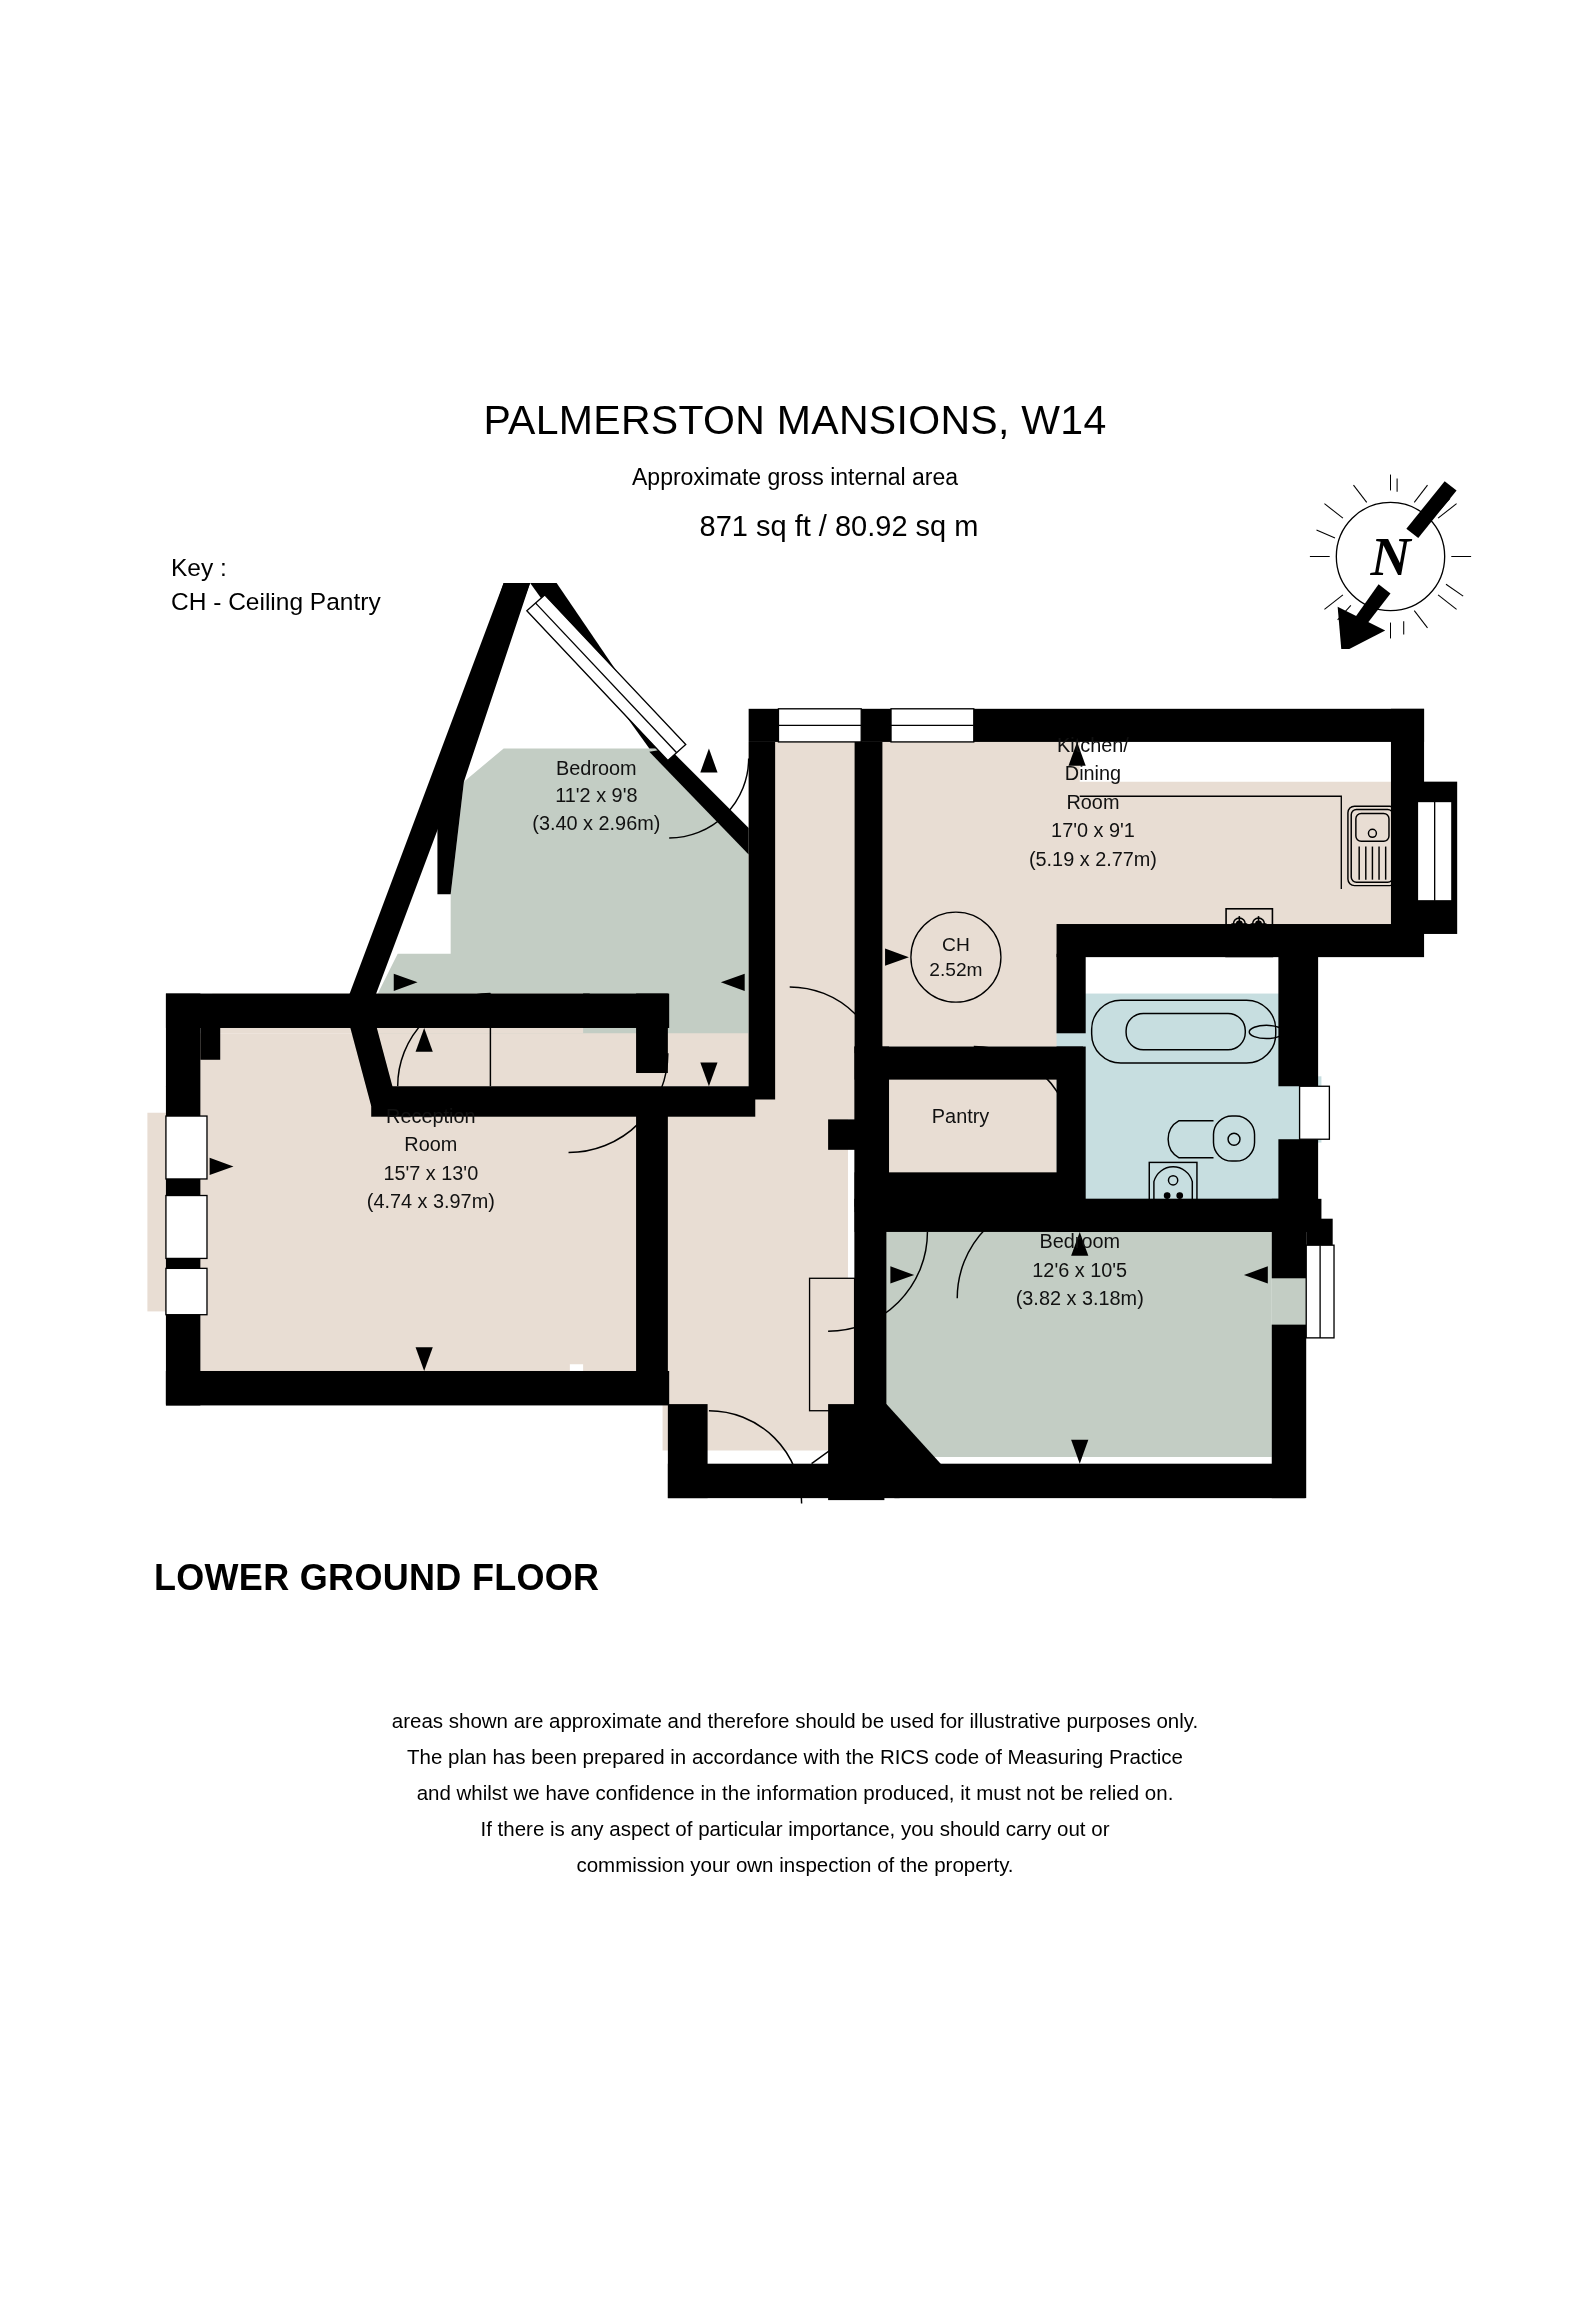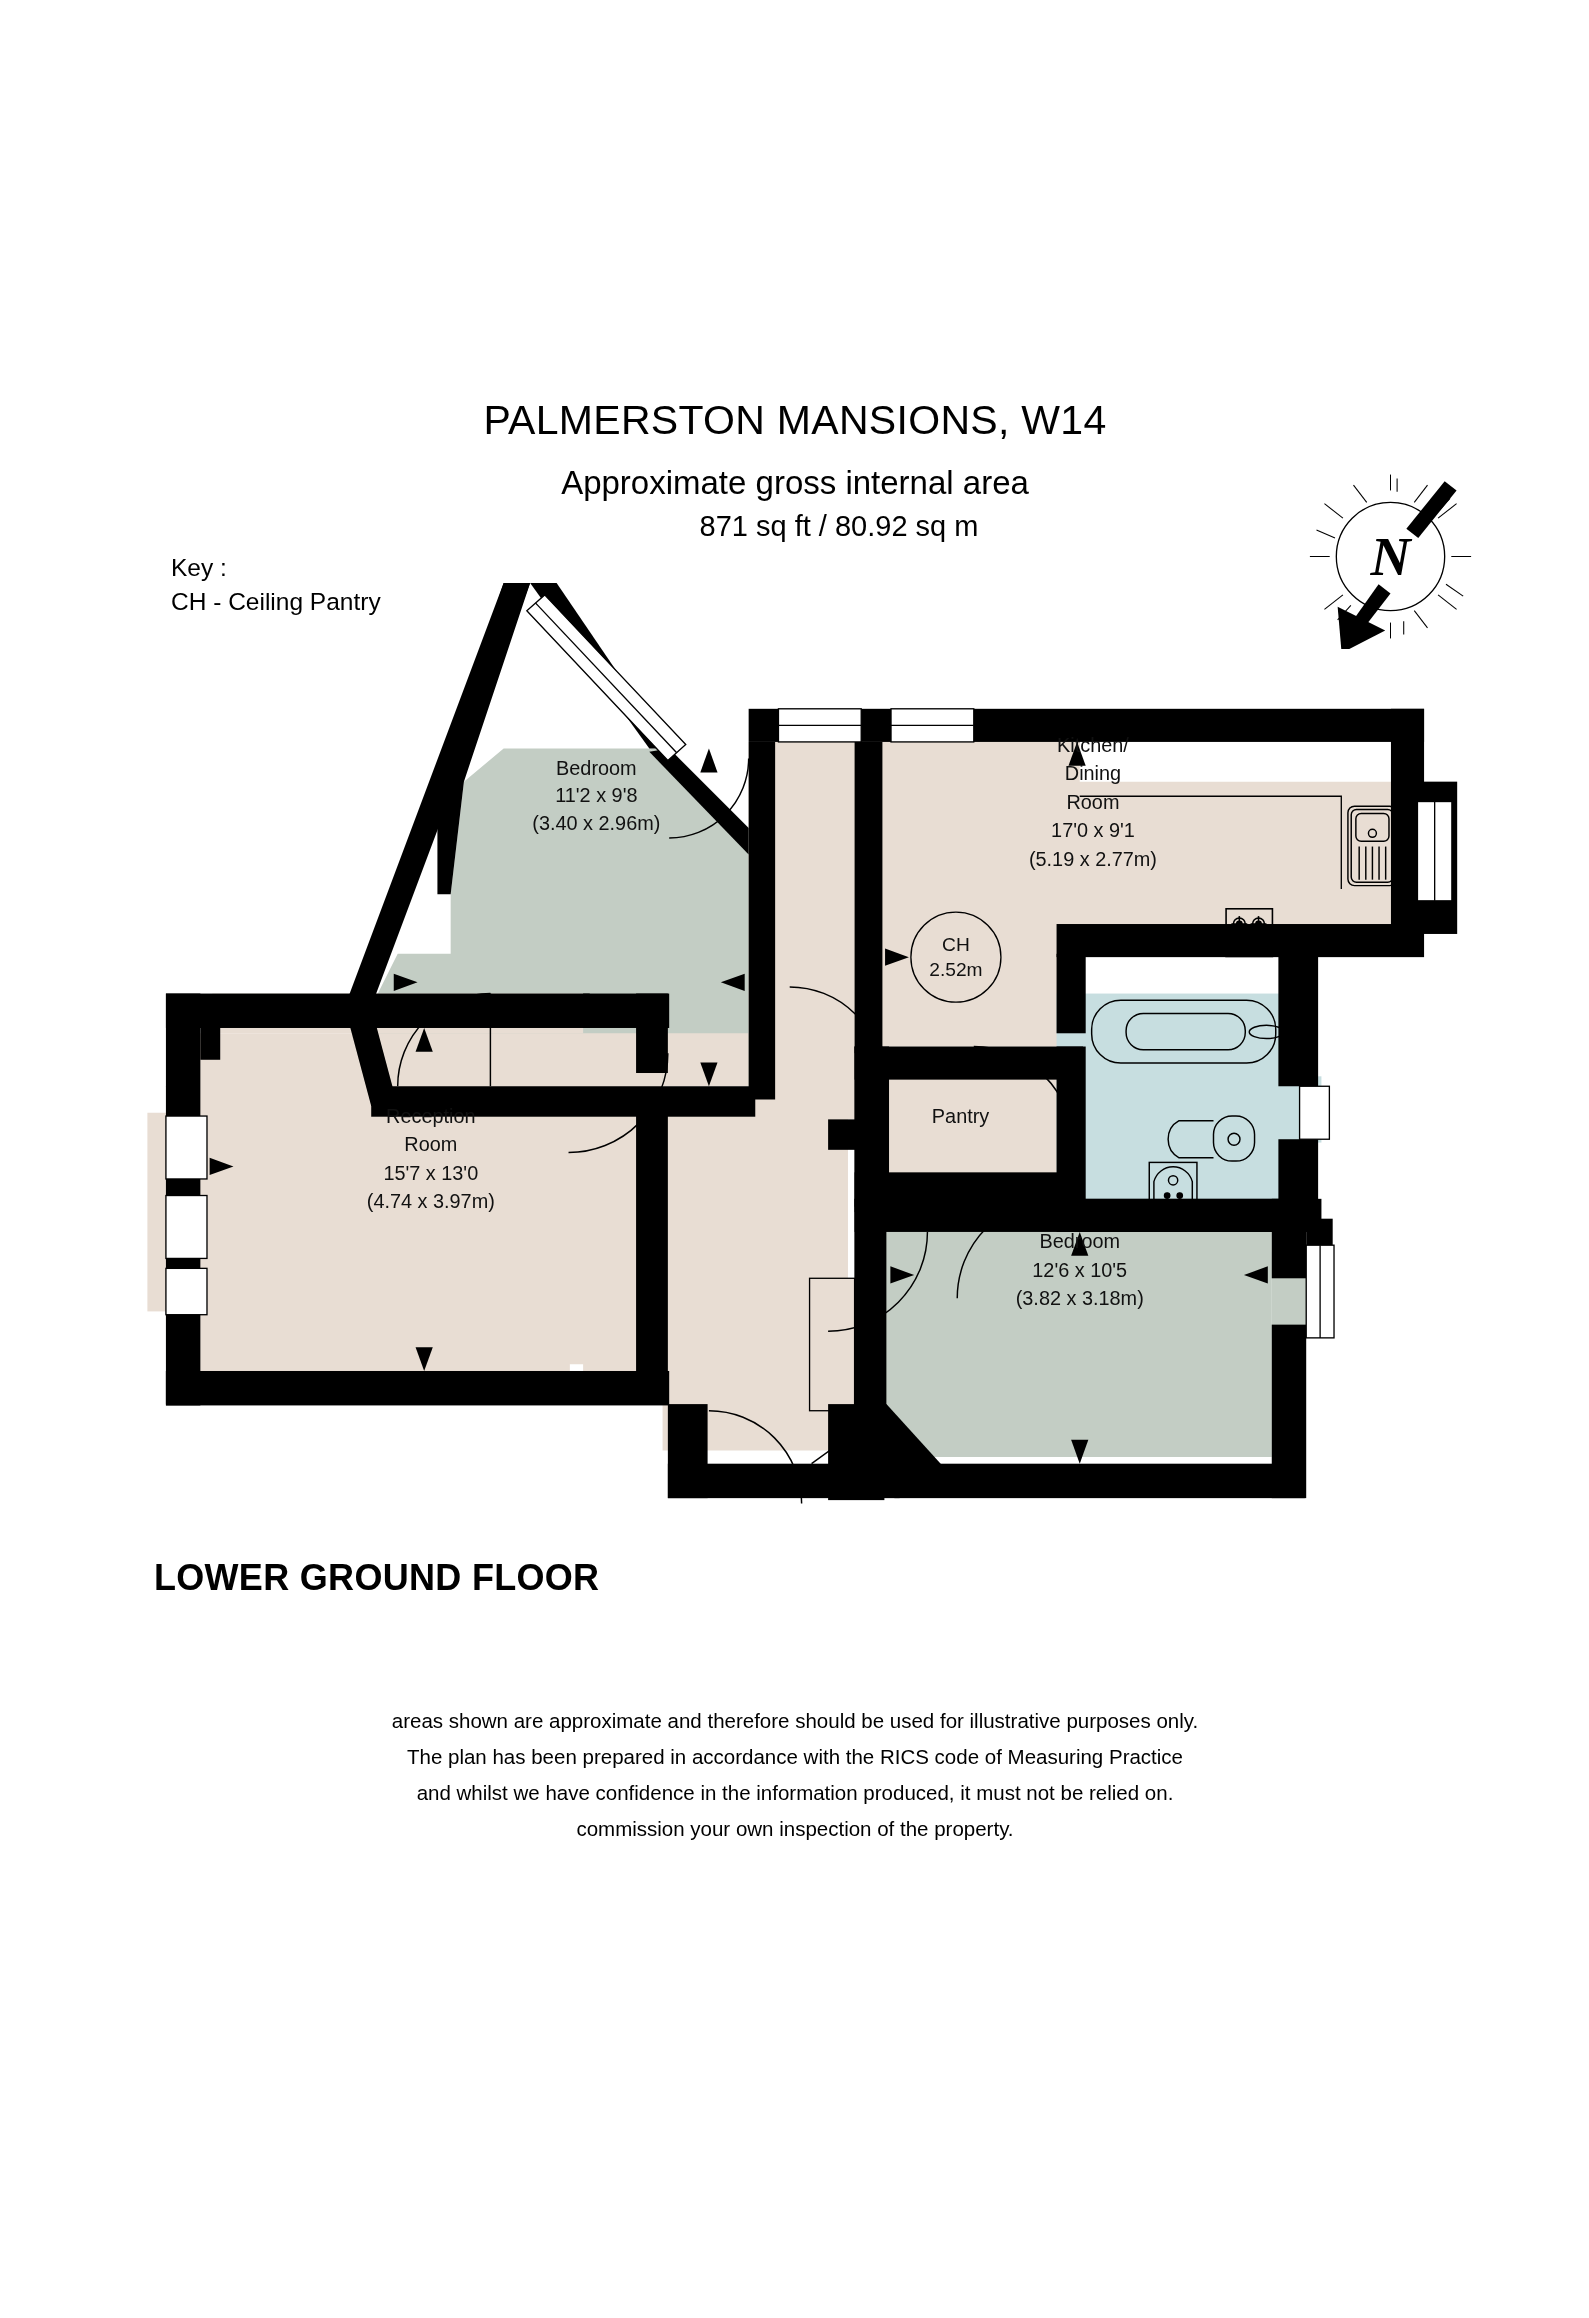--- a/index.html
+++ b/index.html
@@ -4,21 +4,21 @@
 <style>
   html,body{margin:0;padding:0;background:#ffffff;}
   body{width:1590px;height:2319px;font-family:"Liberation Sans",sans-serif;color:#000;position:relative;overflow:hidden;}
   .stage{position:absolute;left:0;top:0;width:1318px;height:2319px;}
 
   
   .title{
     position:absolute;left:0;top:397px;width:1590px;text-align:center;
     font-size:41px;font-weight:400;letter-spacing:0.3px;
   }
-  .sub1{position:absolute;left:0;top:464px;width:1590px;text-align:center;font-size:33px;}
+  .sub1{position:absolute;left:0;top:464px;width:1590px;text-align:center;font-size:23px;}
   .sub2{position:absolute;left:0;top:510px;width:1590px;text-align:center;font-size:29px;padding-left:44px;}
 
   .keybox{position:absolute;left:171px;top:551px;font-size:24.5px;line-height:34px;}
 
   .floorlabel{position:absolute;left:154px;top:1557px;font-size:36px;font-weight:bold;letter-spacing:0.3px;}
 
   .disclaimer{position:absolute;left:0;top:1703px;width:1590px;text-align:center;font-size:20.5px;line-height:36px;}
 
   
   .compass{position:absolute;left:1298px;top:464px;width:185px;height:185px;}
@@ -361,17 +361,18 @@
 
   </svg>
   </div>
 
   <div class="floorlabel">LOWER GROUND FLOOR</div>
 
   <div class="disclaimer">
     <div>areas shown are approximate and therefore should be used for illustrative purposes only.</div>
     <div>The plan has been prepared in accordance with the RICS code of Measuring Practice</div>
     <div>and whilst we have confidence in the information produced, it must not be relied on.</div>
+    <div>If there is any aspect of particular importance, you should carry out or</div>
     <div>commission your own inspection of the property.</div>
   </div>
 
 </div>
 
 
 </body></html>

